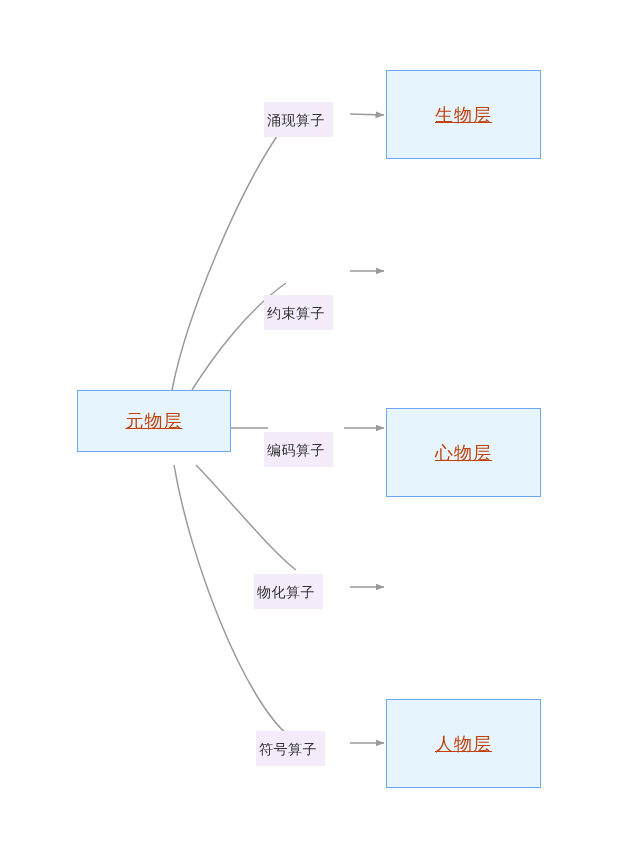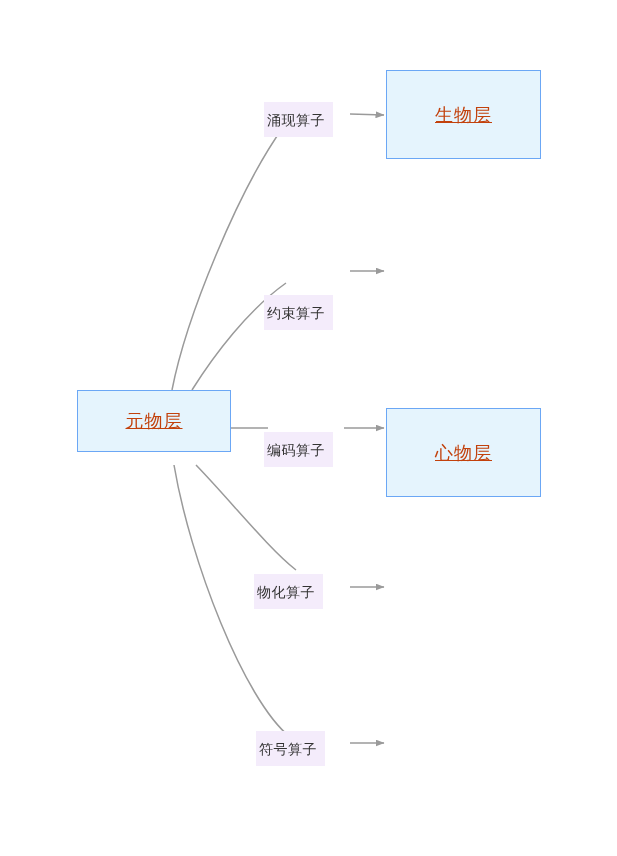--- a/index.html
+++ b/index.html
@@ -95,20 +95,23 @@
   <div class="node-box" style="left:386px; top:70px; width:155px; height:89px;">
     <span class="node-label">生物层</span>
   </div>
 
 
   <div class="node-box" style="left:386px; top:384px; width:155px; height:89px;margin-top:24px;">
     <span class="node-label">心物层</span>
   </div>
 
 
+  <div class="node-box" style="left:386px; top:699px; width:155px; height:89px;">
+    <span class="node-label">人物层</span>
+  </div>
 
   <div class="edge-label" style="left:264px; top:102px;">涌现算子</div>
 
   <div class="edge-label" style="left:264px; top:259px;margin-top:36px;">约束算子</div>
 
   <div class="edge-label" style="left:264px; top:432px;">编码算子</div>
 
   <div class="edge-label" style="left:254px; top:574px;">物化算子</div>
 
   <div class="edge-label" style="left:256px; top:731px;">符号算子</div>

